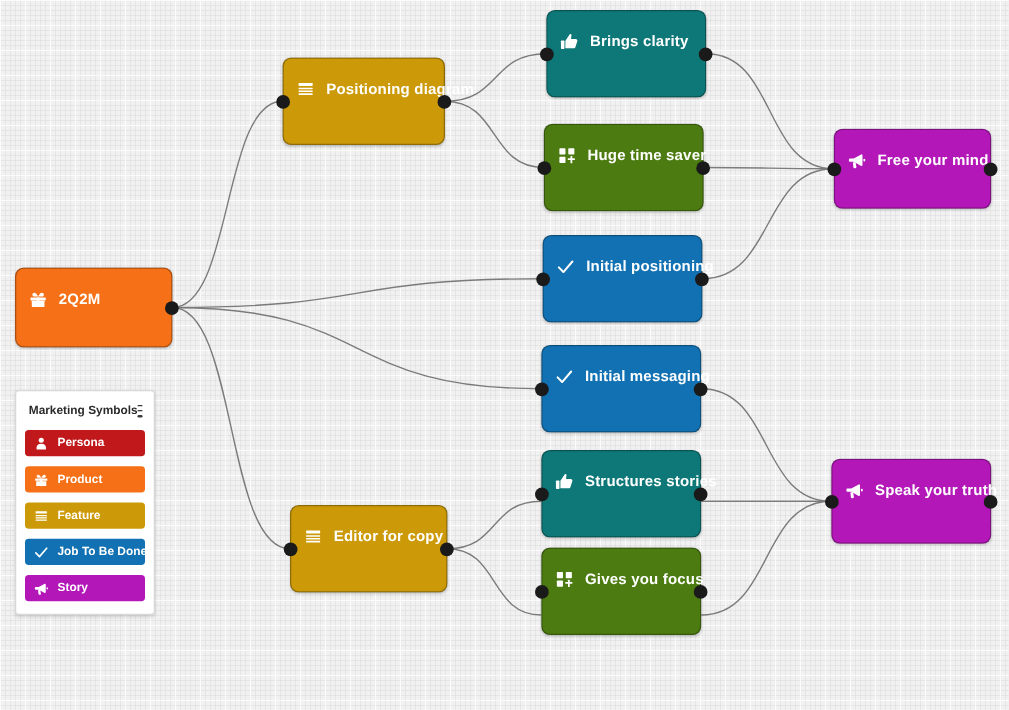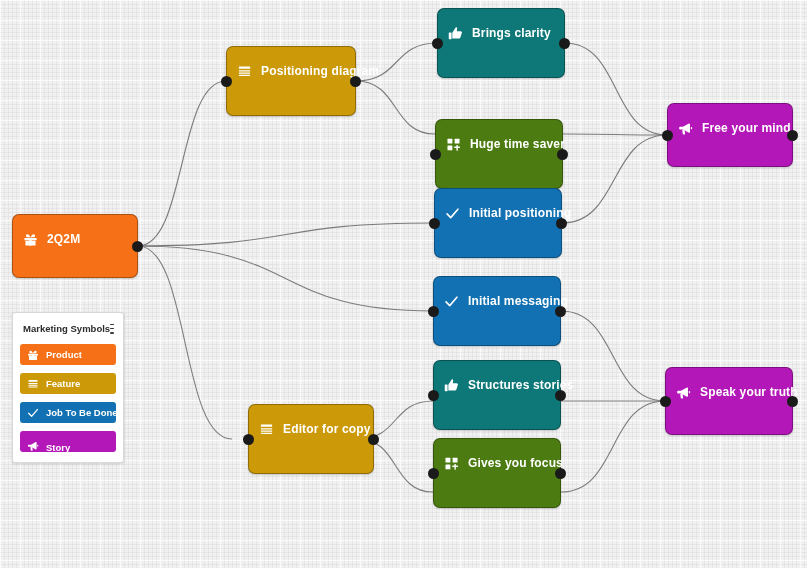--- a/index.html
+++ b/index.html
@@ -125,21 +125,21 @@
   .legend-item {
     display: flex;
     align-items: center;
     gap: 7px;
     height: 21px;
     border-radius: 3px;
     padding: 0 7px;
     margin-bottom: 8px;
     box-sizing: border-box;
   }
-  .legend-item:last-child { margin-bottom: 1px; align-items: flex-end; }
+  .legend-item:last-child { margin-bottom: 1px; }
   .legend-label {
     color: #ffffff;
     font-size: 9.5px;
     font-weight: bold;
     white-space: nowrap;
     line-height: 1;
   }
   .legend-icon { width: 12px; height: 12px; flex: 0 0 12px; }
   .legend-icon svg { display: block; width: 12px; height: 12px; }
 </style>
@@ -189,21 +189,21 @@
               <rect x="2" y="6.6" width="12" height="1.3" rx="0.3"></rect>
               <rect x="2" y="9" width="12" height="1.3" rx="0.3"></rect>
               <rect x="2" y="11.4" width="12" height="1.3" rx="0.3"></rect>
             </svg>
           </span>
           <span class="node-label">Positioning diagram</span>
         </div>
         <span class="port left"></span>
         <span class="port right"></span>
       </div>
-      <div class="node" style="left: 248px; top: 404px; width: 126px; height: 70px; background: rgb(204, 154, 8);">
+      <div class="node" style="left: 232px; top: 404px; width: 126px; height: 70px; background: rgb(204, 154, 8);">
         <div class="node-inner">
           <span class="node-icon">
             <svg viewBox="0 0 16 16" width="15" height="15" fill="#ffffff">
               <rect x="2" y="2.6" width="12" height="2.5" rx="0.4"></rect>
               <rect x="2" y="6.6" width="12" height="1.3" rx="0.3"></rect>
               <rect x="2" y="9" width="12" height="1.3" rx="0.3"></rect>
               <rect x="2" y="11.4" width="12" height="1.3" rx="0.3"></rect>
             </svg>
           </span>
           <span class="node-label">Editor for copy</span>
@@ -217,21 +217,21 @@
             <svg viewBox="0 0 16 16" width="15" height="15" fill="#ffffff">
               <rect x="0.8" y="6.8" width="3" height="7.2" rx="0.6"></rect>
               <path d="M4.6 7.1 8.2 1.6c.4-.6 1.5-.4 1.6.4l-.4 3.5h4c1 0 1.7.9 1.4 1.8l-1.6 5c-.2.7-.8 1.1-1.5 1.1H4.6z"></path>
             </svg>
           </span>
           <span class="node-label">Brings clarity</span>
         </div>
         <span class="port left"></span>
         <span class="port right"></span>
       </div>
-      <div class="node" style="left: 435px; top: 99px; width: 128px; height: 70px; background: rgb(76, 124, 17); margin-top: 20px;">
+      <div class="node" style="left: 435px; top: 99px; width: 128px; height: 70px; background: rgb(76, 124, 17);">
         <div class="node-inner">
           <span class="node-icon">
             <svg viewBox="0 0 16 16" width="15" height="15" fill="#ffffff">
               <rect x="1.6" y="1.8" width="5.2" height="5.2" rx="0.6"></rect>
               <rect x="9.2" y="1.8" width="5.2" height="5.2" rx="0.6"></rect>
               <rect x="1.6" y="9" width="5.2" height="5.2" rx="0.6"></rect>
               <rect x="11.1" y="8.4" width="1.5" height="6.2" rx="0.4"></rect>
               <rect x="8.7" y="10.2" width="6.2" height="1.5" rx="0.4"></rect>
             </svg>
           </span>
@@ -326,20 +326,29 @@
   <div id="legend">
     <div id="legend-header">
       <span id="legend-title">Marketing Symbols</span>
       <span class="hamburger">
         <i></i>
           <i></i>
           <i></i>
       </span>
     </div>
     <div id="legend-items">
+        <div class="legend-item" style="background: rgb(193, 25, 27);">
+          <span class="legend-icon">
+            <svg viewBox="0 0 16 16" width="12" height="12" fill="#ffffff">
+              <circle cx="8" cy="4.2" r="2.7"></circle>
+              <path d="M8 8c-3 0-5 1.8-5 4.1V14h10v-1.9C13 9.8 11 8 8 8z"></path>
+            </svg>
+          </span>
+          <span class="legend-label">Persona</span>
+        </div>
         <div class="legend-item" style="background: rgb(245, 112, 22);">
           <span class="legend-icon">
             <svg viewBox="0 0 16 16" width="12" height="12" fill="#ffffff">
               <rect x="1.5" y="6.3" width="13" height="2.6" rx="0.4"></rect>
               <rect x="2.6" y="9.2" width="10.8" height="5.3" rx="0.5"></rect>
               <rect x="6.9" y="6.3" width="2.2" height="8.2"></rect>
               <path d="M8 5.6C6.9 3.9 6.2 2.4 4.8 2.4c-1 0-1.7.7-1.7 1.6 0 1 .9 1.6 2 1.6z"></path>
               <path d="M8 5.6c1.1-1.7 1.8-3.2 3.2-3.2 1 0 1.7.7 1.7 1.6 0 1-.9 1.6-2 1.6z"></path>
             </svg>
           </span>

